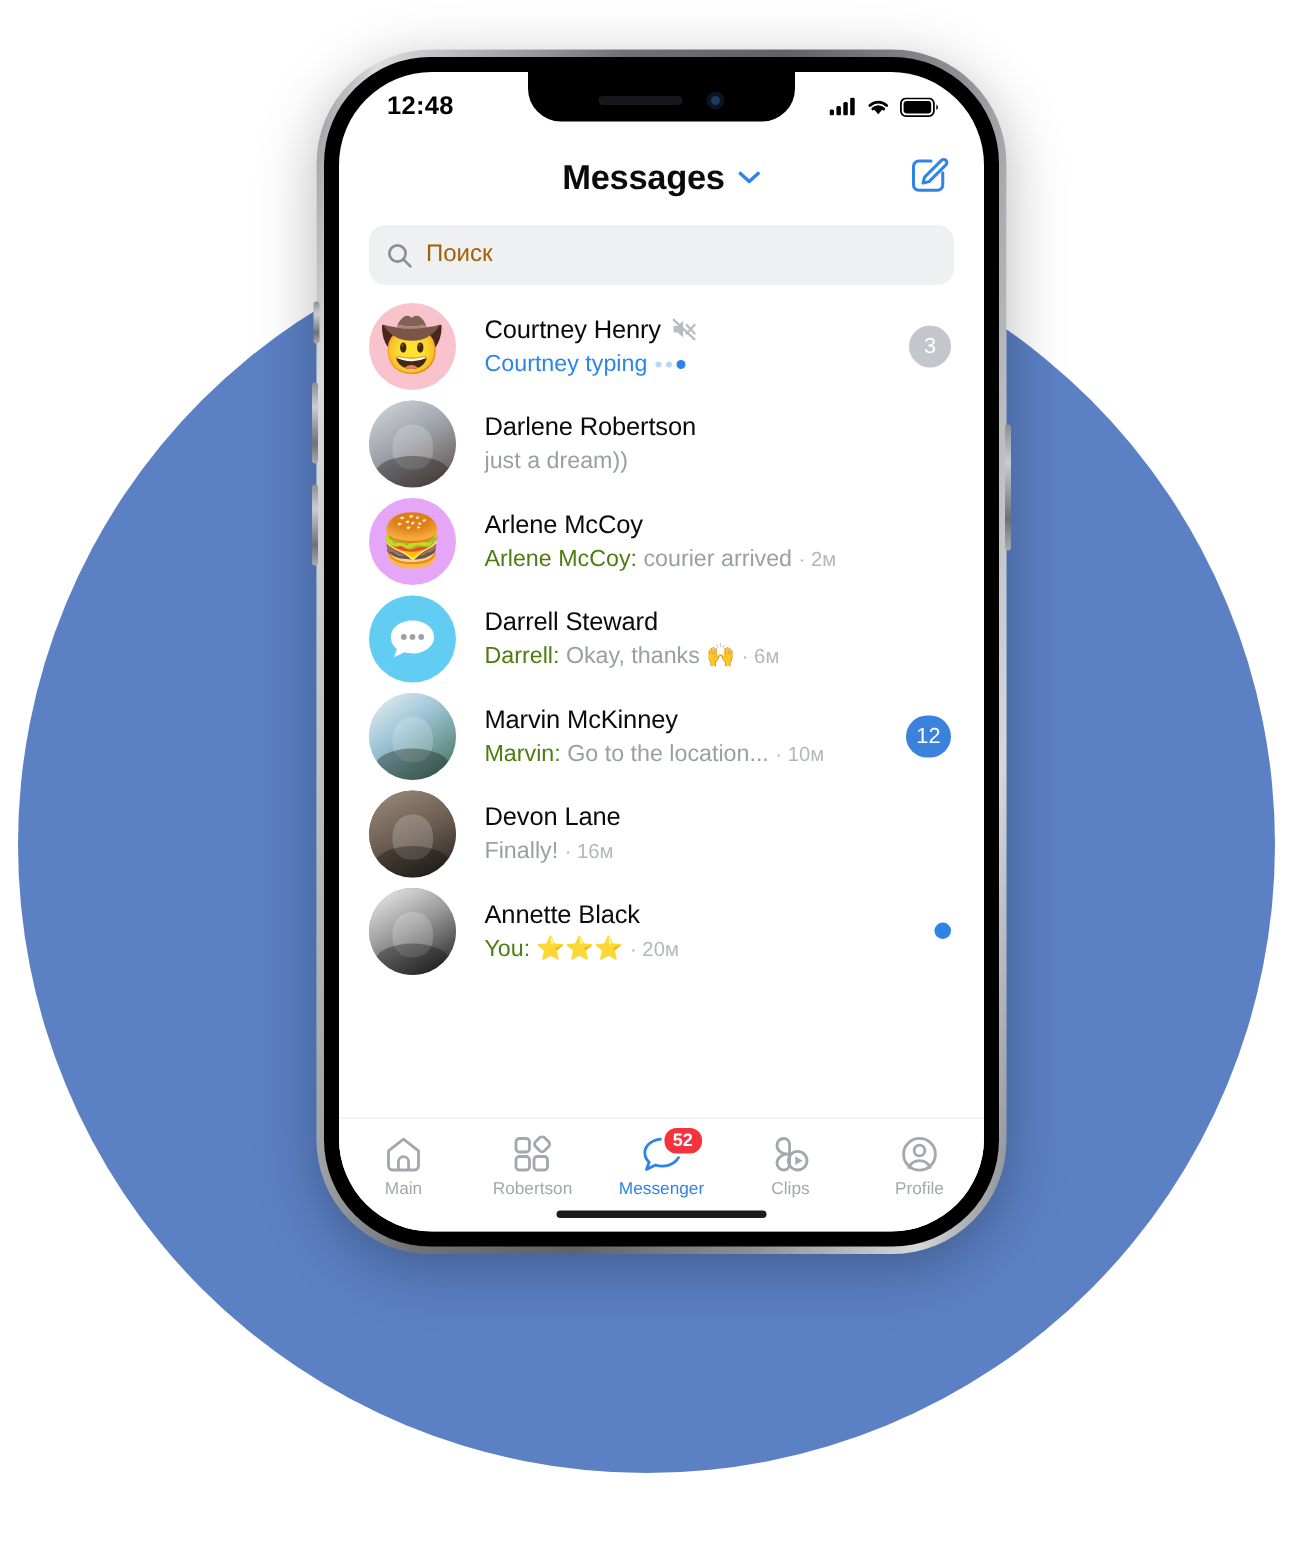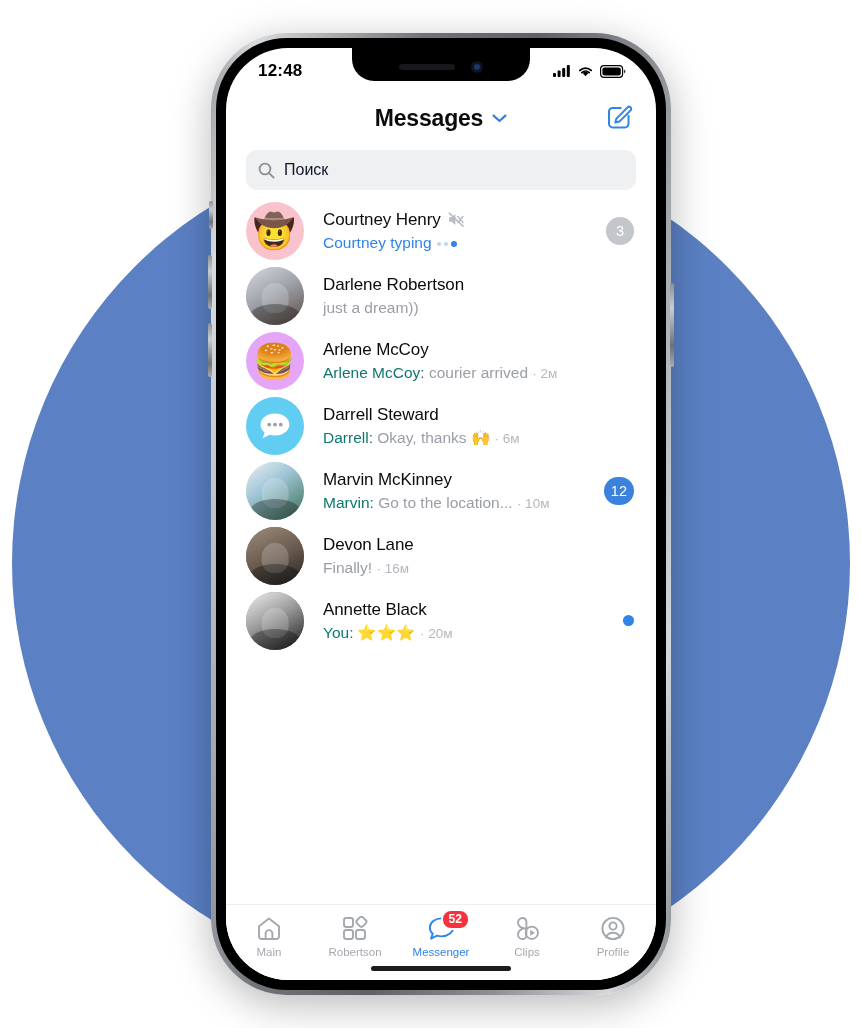--- a/index.html
+++ b/index.html
@@ -17,21 +17,21 @@
     left:12px;top:144px;
     width:838px;height:838px;
     border-radius:50%;
     background:#5b80c4;
   }
 
   
   .phone{
     position:absolute;
     left:211px;top:33px;
-    width:460px;height:962px;
+    width:460px;height:803px;
     border-radius:76px;
     background:linear-gradient(100deg,#8e9195 0%,#d9dcdf 7%,#b7babd 16%,#6f7276 34%,#5f6266 52%,#8d9094 72%,#d5d8db 90%,#86898d 100%);
     padding:5px;
     box-sizing:border-box;
     box-shadow:0 10px 40px rgba(0,0,0,.28);
   }
   .phone-inner{
     position:absolute;inset:5px;
     border-radius:71px;
     background:#000;
@@ -81,21 +81,21 @@
   .nav-title-wrap{display:flex;align-items:center;gap:9px;}
   .nav-title{font-size:23px;font-weight:bold;color:#0b0b0d;letter-spacing:-.2px;}
   .nav-compose{position:absolute;right:22px;top:50%;transform:translateY(-50%);cursor:pointer;}
 
   
   .search-wrap{padding:6px 20px 8px;}
   .search{
     height:40px;background:#eff0f1;border-radius:11px;
     display:flex;align-items:center;gap:9px;padding:0 12px;box-sizing:border-box;
   }
-  .search-text{font-size:16px;color:#0f172a;}
+  .search-text{font-size:16px;color:#a16207;}
 
   
   .list{padding:0 0 0 0;}
   .row{
     display:flex;align-items:center;
     padding:8px 22px 8px 20px;
     height:65px;box-sizing:border-box;
     cursor:pointer;
   }
   .avatar{
@@ -108,21 +108,21 @@
   .row-name{
     font-size:17px;font-weight:normal;color:#0b0b0d;
     display:flex;align-items:center;gap:7px;letter-spacing:-.1px;
     line-height:21px;
   }
   .row-sub{
     font-size:15.5px;color:#9a9ea5;margin-top:3px;
     white-space:nowrap;overflow:hidden;text-overflow:ellipsis;
     line-height:19px;
   }
-  .row-sub .who{color:#0f766e;}
+  .row-sub .who{color:#4d7c0f;}
   .row-sub .typing{color:#2f84e8;}
   .row-sub .time{color:#b3b7bd;font-size:13.5px;}
   .row-right{flex:0 0 auto;padding-left:8px;display:flex;align-items:center;justify-content:flex-end;min-width:34px;}
   .badge{
     min-width:28px;height:28px;border-radius:14px;
     display:flex;align-items:center;justify-content:center;
     font-size:14.5px;color:#fff;font-weight:500;padding:0 7px;box-sizing:border-box;
   }
   .badge.blue{background:#3b82dd;}
   .badge.gray{background:#c3c6cb;}

